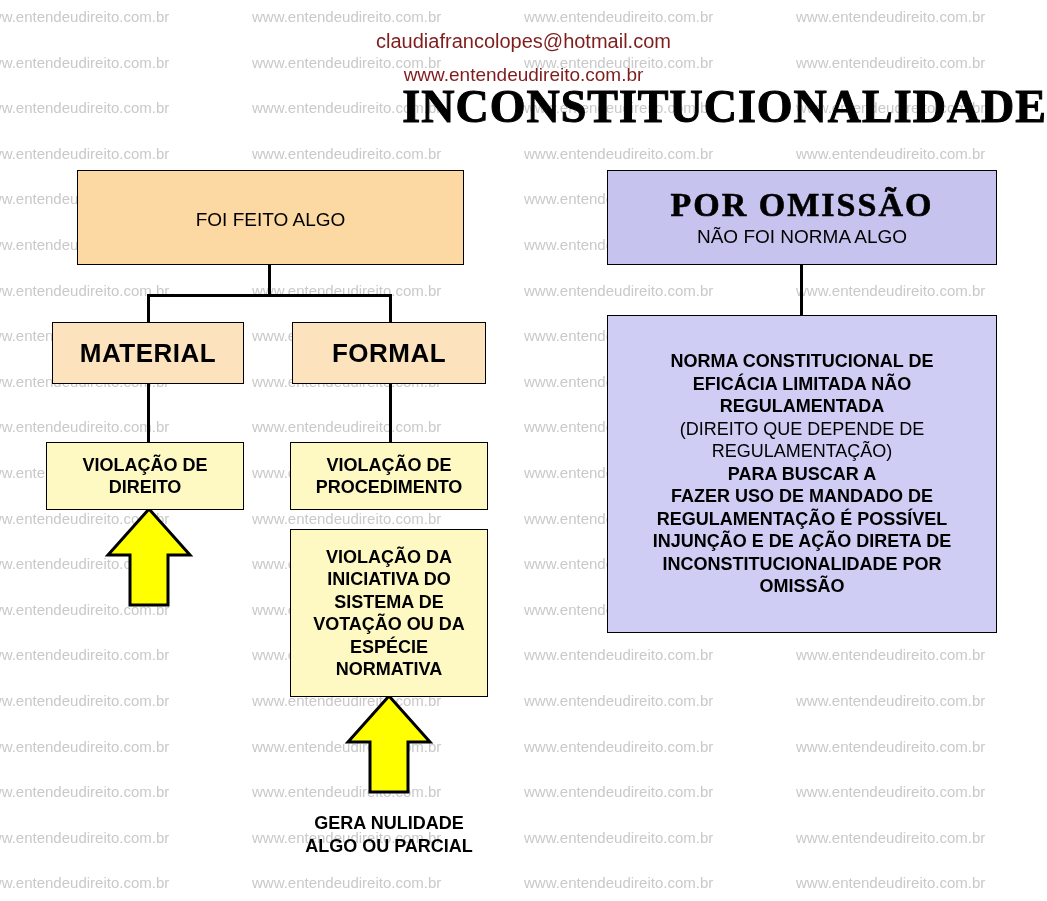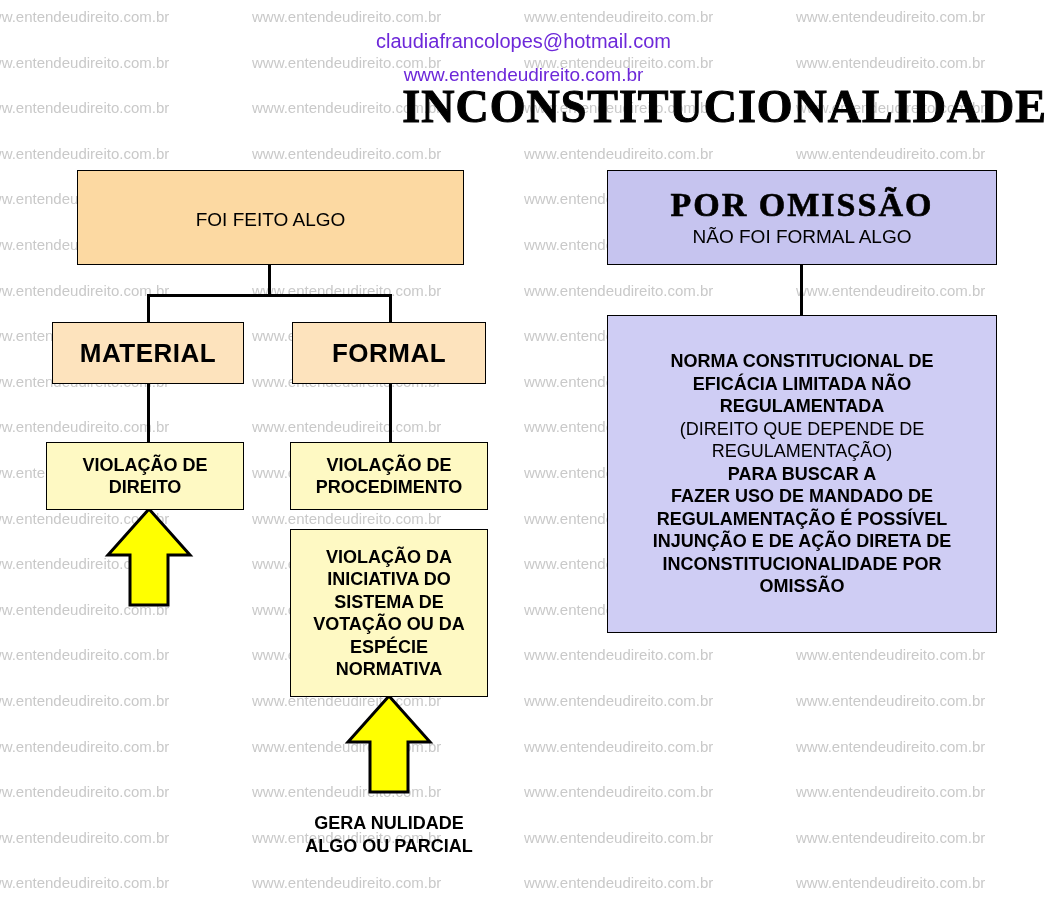--- a/index.html
+++ b/index.html
@@ -31,21 +31,21 @@
     white-space: nowrap;
     letter-spacing: 0px;
   }
 
   
   .hdr-email, .hdr-site {
     position: absolute;
     width: 100%;
     text-align: center;
     font-family: "Liberation Sans", sans-serif;
-    color: #6d28d9;
+    color: #7f1d1d;
     z-index: 10;
   }
   .hdr-email { top: 30px; font-size: 20px; }
   .hdr-site  { top: 64px; font-size: 19px; }
 
   .title {
     position: absolute;
     top: 80px;
     width: 100%;
     text-align: right;
@@ -278,21 +278,21 @@
     <polygon points="45,4 86,50 64,50 64,100 26,100 26,50 4,50" fill="#ffff00" stroke="#000" stroke-width="3"></polygon>
   </svg>
 
   <div class="caption" style="left:274px; top:812px; width:230px;">
     <span style="white-space:pre-line;">GERA NULIDADE
 ALGO OU PARCIAL</span>
   </div>
 
   <div class="box purple" style="left:607px; top:170px; width:390px; height:95px;">
     <div class="big">POR OMISSÃO</div>
-    <div class="sub">NÃO FOI FORMAL ALGO</div>
+    <div class="sub">NÃO FOI NORMA ALGO</div>
   </div>
 
   <div class="line" style="left:800px; top:265px; width:3px; height:50px;"></div>
 
   <div class="box purple-light" style="left:607px; top:315px; width:390px; height:318px; padding:10px 14px;">
     <div class="small">NORMA CONSTITUCIONAL DE</div>
     <div class="small">EFICÁCIA LIMITADA NÃO</div>
     <div class="small">REGULAMENTADA</div>
     <div class="small-reg">(DIREITO QUE DEPENDE DE</div>
     <div class="small-reg">REGULAMENTAÇÃO)</div>

